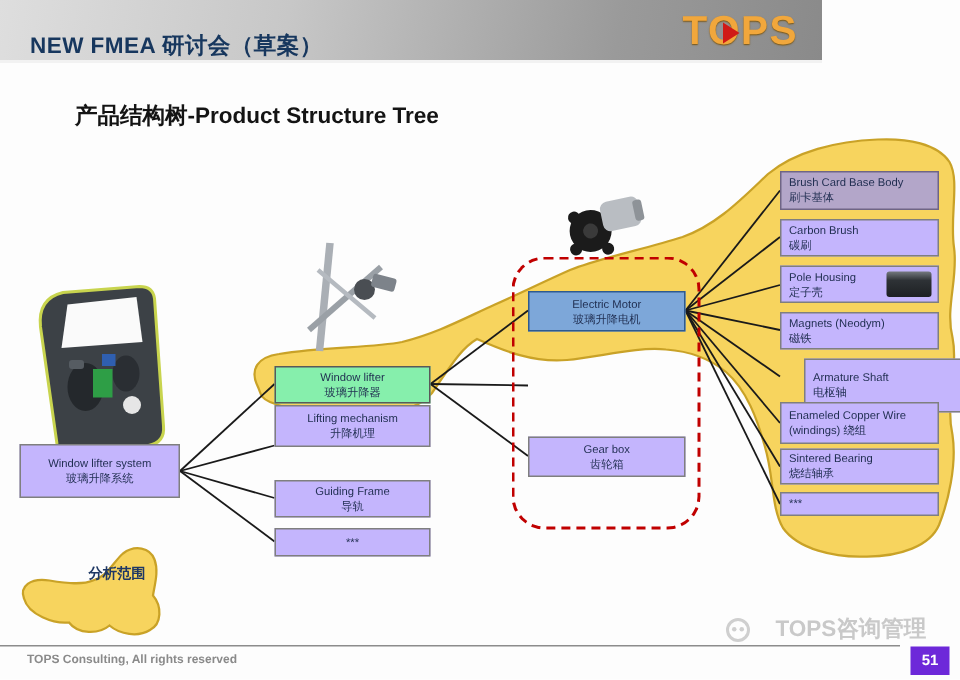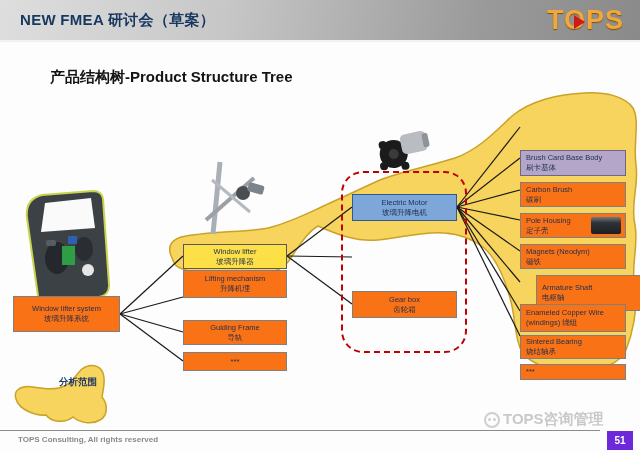--- a/index.html
+++ b/index.html
@@ -1,57 +1,57 @@
 <!DOCTYPE html>
 <html><head>
 <meta charset="utf-8">
 <style>
   * { margin:0; padding:0; box-sizing:border-box; }
   html,body { width:640px; height:453px; font-family:"Liberation Sans", sans-serif; }
   .slide { position:relative; width:640px; height:453px; background:#fdfdfd; overflow:hidden; }
 
   
-  .header { position:absolute; left:0; top:0; width:640px; height:42px;
+  .header { position:absolute; left:0; top:0; width:548px; height:42px;
             background:linear-gradient(100deg,#dedede 0%,#c7c7c7 35%,#9a9a9a 75%,#8a8a8a 100%);
-            border-bottom:2px solid #f2f2f2; display:flex; align-items:center; }
+            border-bottom:2px solid #f2f2f2; display:flex; align-items:flex-end; }
   .header-title { margin-left:20px; font-size:15px; font-weight:bold; color:#17375e; letter-spacing:.3px; }
   .logo { position:absolute; right:16px; top:5px; font-size:27px; font-weight:bold; color:#f1a73c;
           letter-spacing:1px; text-shadow:0 1px 1px #7a5510; }
   .logo-play { position:absolute; left:27px; top:10px; width:0; height:0;
                border-left:11px solid #d01a16; border-top:7px solid transparent; border-bottom:7px solid transparent; }
 
   
   .slide-title { position:absolute; left:18px; top:68px; font-size:15px; font-weight:bold; color:#141414;margin-left:32px; }
 
   
   svg.canvas { position:absolute; left:0; top:0; width:640px; height:453px; pointer-events:none; }
 
   
   .dashed-focus { position:absolute; left:341px; top:171px; width:126px; height:182px;
                   border:2px dashed #c00000; border-radius:22px; }
 
   
-  .node { position:absolute; background:#f97316; border:1px solid #7f7f7f;
+  .node { position:absolute; background:#c4b5fd; border:1px solid #7f7f7f;
           display:flex; flex-direction:column; align-items:center; justify-content:center;
           font-size:7.5px; line-height:1.3; color:#1f2d50; text-align:center; z-index:3; }
   .node span { display:block; }
-  .node.gray   { background:#fde047; border-color:#595959; }
+  .node.gray   { background:#86efac; border-color:#595959; }
   .node.blue   { background:#7da7d9; border-color:#2e5a8f; }
   .node.purple { background:#b3a6c9; border-color:#6f6585; }
-  .node.leftal { align-items:flex-start; text-align:right; padding-left:5px;margin-top:36px; }
+  .node.leftal { align-items:flex-start; text-align:right; padding-left:5px; }
 
   .pole-img { position:absolute; right:4px; top:3px; width:30px; height:17px; border-radius:2px;
               background:linear-gradient(#74797f 0%, #2e3236 35%, #1d2023 100%); }
 
   .scope-label { position:absolute; left:59px; top:376px; font-size:9.5px; font-weight:bold; color:#1f3864; z-index:3; }
 
   
   .footer-line { position:absolute; left:0; top:430px; width:600px; height:1px; background:#8c8c8c; }
   .copyright { position:absolute; left:18px; top:435px; font-size:8px; color:#8a8a8a; font-weight:bold;text-align:center; }
-  .watermark { position:absolute; left:484px; top:410px; display:flex; align-items:center; gap:3px;
+  .watermark { position:absolute; left:484px; top:410px; display:flex; align-items:center; gap:17px;
                color:#c9c9c9; font-size:15px; font-weight:bold; z-index:2; }
   .wm-icon { width:16px; height:16px; border:2px solid #cfcfcf; border-radius:50%; position:relative; }
   .wm-icon::before, .wm-icon::after { content:""; position:absolute; width:3px; height:3px; border-radius:50%;
                background:#cfcfcf; top:4px; }
   .wm-icon::before { left:2px; } .wm-icon::after { right:2px; }
   .page-badge { position:absolute; left:607px; top:431px; width:26px; height:19px; background:#6d28d9;
                 color:#ffffff; font-size:10px; font-weight:bold; display:flex; align-items:center; justify-content:center; z-index:4; }
 </style>
 </head>
 <body>

